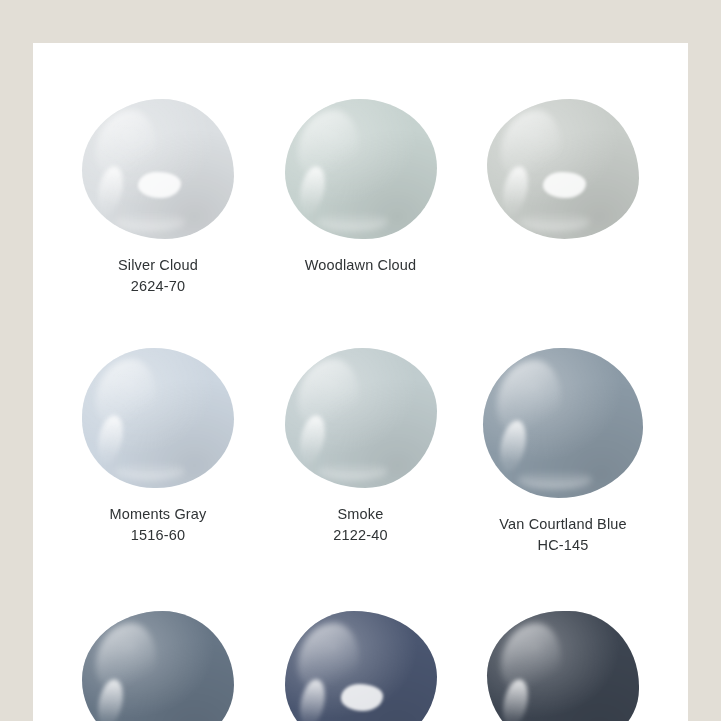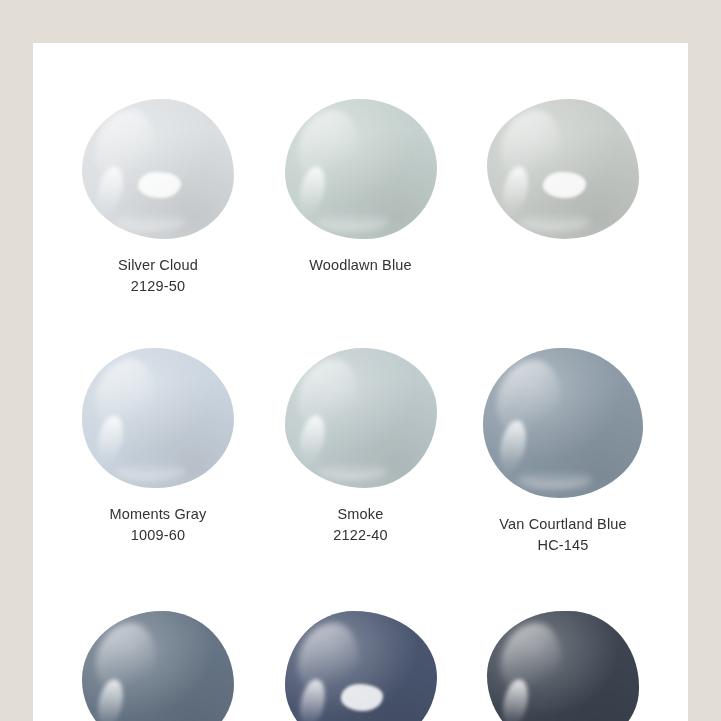--- a/index.html
+++ b/index.html
@@ -189,35 +189,35 @@
             <div class="blob shape-a" style="background-color: rgb(219, 223, 226);">
               <div class="shade-edge"></div>
               <div class="gloss-main"></div>
               <div class="gloss-streak"></div>
               <div class="gloss-center"></div>
               <div class="gloss-bottom"></div>
             </div>
           </div>
           <div class="label" style="color: rgb(47, 51, 53);">
             <span class="name">Silver Cloud</span>
-            <span class="code">2129-50</span>
+            <span class="code">2624-70</span>
           </div>
         </div>
 
         <div class="swatch-cell">
           <div class="blob-wrap">
             <div class="blob shape-b" style="background-color: rgb(198, 210, 207);">
               <div class="shade-edge"></div>
               <div class="gloss-main"></div>
               <div class="gloss-streak"></div>
               <div class="gloss-bottom"></div>
             </div>
           </div>
           <div class="label" style="color: rgb(47, 51, 53);">
-            <span class="name">Woodlawn Blue</span>
+            <span class="name">Woodlawn Cloud</span>
           </div>
         </div>
 
         <div class="swatch-cell">
           <div class="blob-wrap">
             <div class="blob shape-c" style="background-color: rgb(200, 205, 201);">
               <div class="shade-edge"></div>
               <div class="gloss-main"></div>
               <div class="gloss-streak"></div>
               <div class="gloss-center"></div>
@@ -234,21 +234,21 @@
           <div class="blob-wrap">
             <div class="blob shape-d" style="background-color: rgb(204, 214, 224);">
               <div class="shade-edge"></div>
               <div class="gloss-main"></div>
               <div class="gloss-streak"></div>
               <div class="gloss-bottom"></div>
             </div>
           </div>
           <div class="label" style="color: rgb(47, 51, 53);">
             <span class="name">Moments Gray</span>
-            <span class="code">1009-60</span>
+            <span class="code">1516-60</span>
           </div>
         </div>
 
         <div class="swatch-cell">
           <div class="blob-wrap">
             <div class="blob shape-e" style="background-color: rgb(192, 204, 206);">
               <div class="shade-edge"></div>
               <div class="gloss-main"></div>
               <div class="gloss-streak"></div>
               <div class="gloss-bottom"></div>

